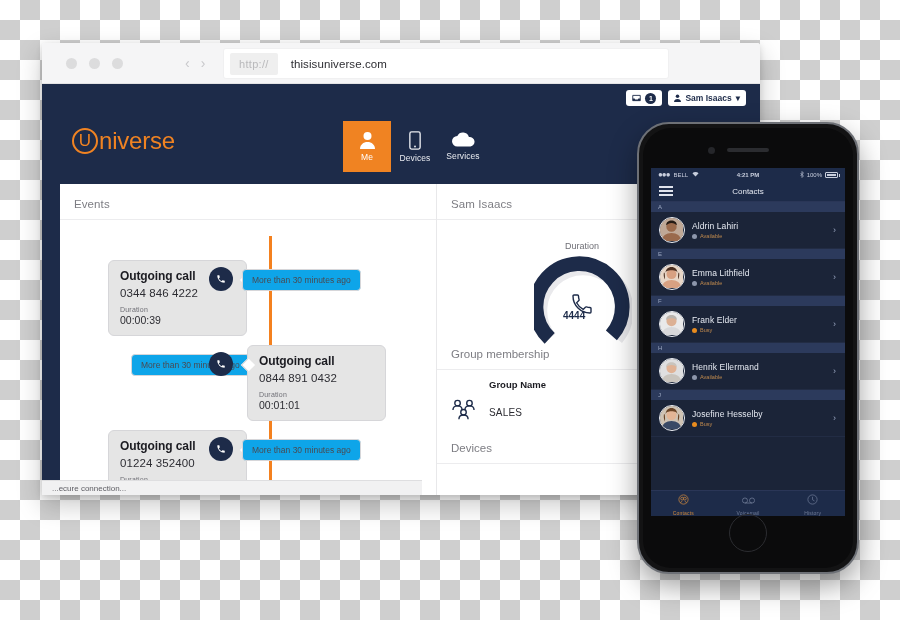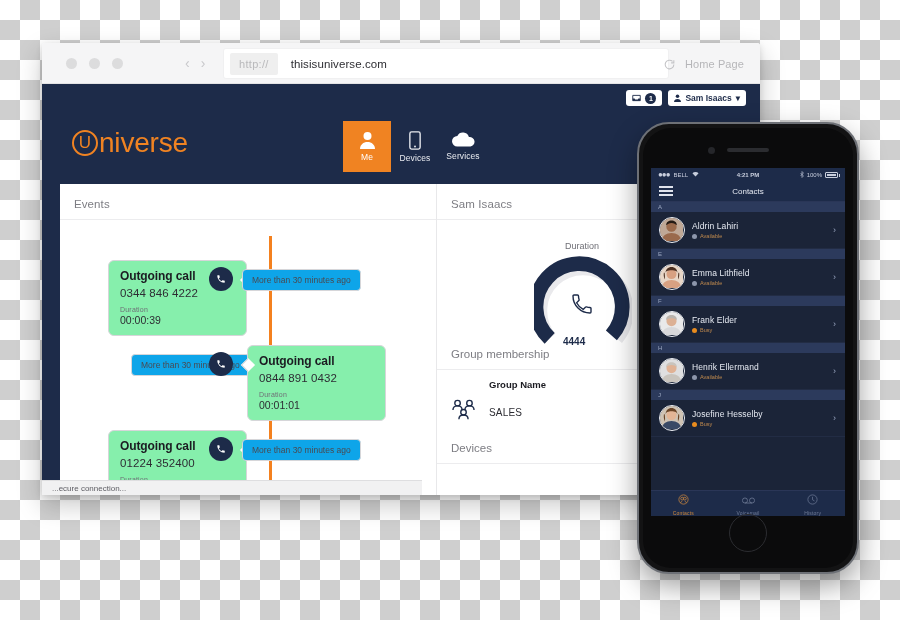--- a/index.html
+++ b/index.html
@@ -77,21 +77,21 @@
   .logo {
     position: absolute; left: 30px; top: 16px;
     display: flex; align-items: center; gap: 1px;
   }
   .logo-u {
     width: 26px; height: 26px; border-radius: 50%;
     border: 2px solid #f08322; color: #f08322;
     font-size: 17px; display: flex; align-items: center; justify-content: center;
     font-family: "Liberation Sans", sans-serif;
   }
-  .logo-text { color: #f08322; font-size: 28px; letter-spacing: -.2px; }
+  .logo-text { color: #f08322; font-size: 24px; letter-spacing: -.2px; }
   .nav {
     position: absolute; left: 281px; top: 10px;
     display: flex; gap: 0;
   }
   .nav-item {
     width: 48px; height: 51px;
     display: flex; flex-direction: column; align-items: center; justify-content: center;
     gap: 3px; color: #e9ebf0;
   }
   .nav-item.active { background: #f08322; margin-left: 20px; }
@@ -110,21 +110,21 @@
   .panel-title {
     font-size: 11.5px; color: #7d7d83; padding: 14px 0 9px 14px;
     border-bottom: 1px solid #ececee; letter-spacing: .1px;
   }
 
   
   .timeline { position: relative; height: 311px; overflow: hidden; }
   .tl-line { position: absolute; left: 209px; top: 16px; bottom: 0; width: 3px; background: #f4811f; }
   .event { position: absolute; }
   .bubble {
-    border: 1px solid #d6d6d9; border-radius: 6px; background: #86efac;
+    border: 1px solid #d6d6d9; border-radius: 6px; background: #e5e5e5;
     padding: 8px 11px 9px 11px; position: relative; width: 139px;
   }
   .bubble .ttl { font-size: 12px; font-weight: bold; color: #1b1b21; letter-spacing: -.1px; }
   .bubble .num { font-size: 11.5px; color: #2d2d33; margin-top: 4px; letter-spacing: .1px; }
   .bubble .dur-label { font-size: 7px; color: #6f6f76; margin-top: 7px; letter-spacing: .2px; }
   .bubble .dur { font-size: 10.5px; color: #2d2d33; margin-top: 1px; }
   .bubble.right-tail::after, .bubble.left-tail::after {
     content: ""; position: absolute; top: 14px;
     width: 9px; height: 9px; background: #fff;
     border-top: 1px solid #d6d6d9; border-right: 1px solid #d6d6d9;
@@ -139,21 +139,21 @@
   .ago {
     position: absolute; border: 1px solid #d6d6d9; border-radius: 4px;
     background: #0ea5e9; font-size: 8.5px; color: #4a4a51;
     padding: 5px 9px; white-space: nowrap;
   }
 
   
   .gauge-wrap { position: relative; height: 120px; }
   .gauge-label { position: absolute; left: 128px; top: 21px; font-size: 9px; color: #6f6f76; }
   .gauge { position: absolute; left: 97px; top: 36px; width: 98px; height: 98px; }
-  .gauge-num { position: absolute; left: 126px; top: 116px; font-size: 10px; font-weight: bold; color: #1d2b49; text-align: center; }
+  .gauge-num { position: absolute; left: 126px; top: 90px; font-size: 10px; font-weight: bold; color: #1d2b49; text-align: center; }
   .sec-title { font-size: 11.5px; color: #7d7d83; padding: 8px 0 9px 14px; border-bottom: 1px solid #ececee; }
   .col-head { font-size: 9.5px; font-weight: bold; color: #1b1b21; }
   .row { display: flex; align-items: center; padding: 9px 0 9px 14px; }
   .row .ico { width: 38px; flex: none; color: #1d2b49; }
   .row .nm { font-size: 10px; color: #2d2d33; letter-spacing: .2px; }
 
   
   .statusbar {
     position: absolute; left: 0; bottom: 0; width: 380px; height: 15px;
     background: #f1f1f2; border-top: 1px solid #dedee0;
@@ -239,29 +239,20 @@
       <i></i>
       <i></i>
     </div>
     <div class="nav-arrows">
       <span>‹</span>
       <span>›</span>
     </div>
     <div class="url-bar">
       <span class="url-scheme">http://</span>
       <span class="url-text">thisisuniverse.com</span>
-    </div>
-    <div class="chrome-right">
-      <span class="reload-icon">
-        <svg width="13" height="13" viewBox="0 0 24 24" fill="none" stroke="currentColor" stroke-width="2">
-          <path d="M20 12a8 8 0 1 1-2.3-5.6"></path>
-            <path d="M20 4v5h-5"></path>
-        </svg>
-      </span>
-      <span class="home-page-label">Home Page</span>
     </div>
   </div>
 
   <div class="site">
 
     <div class="site-topbar">
       <div class="topbar-right">
         <div class="pill">
           <span>
             <svg width="9" height="8" viewBox="0 0 24 20" fill="currentColor">

